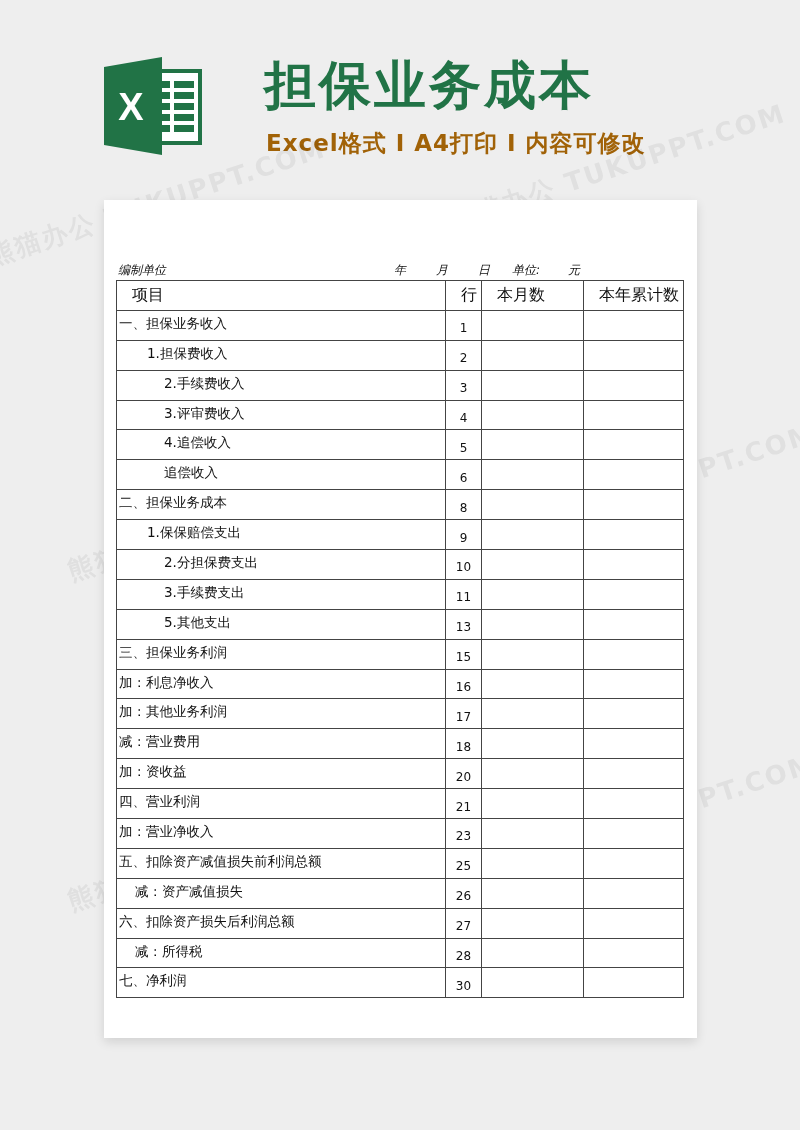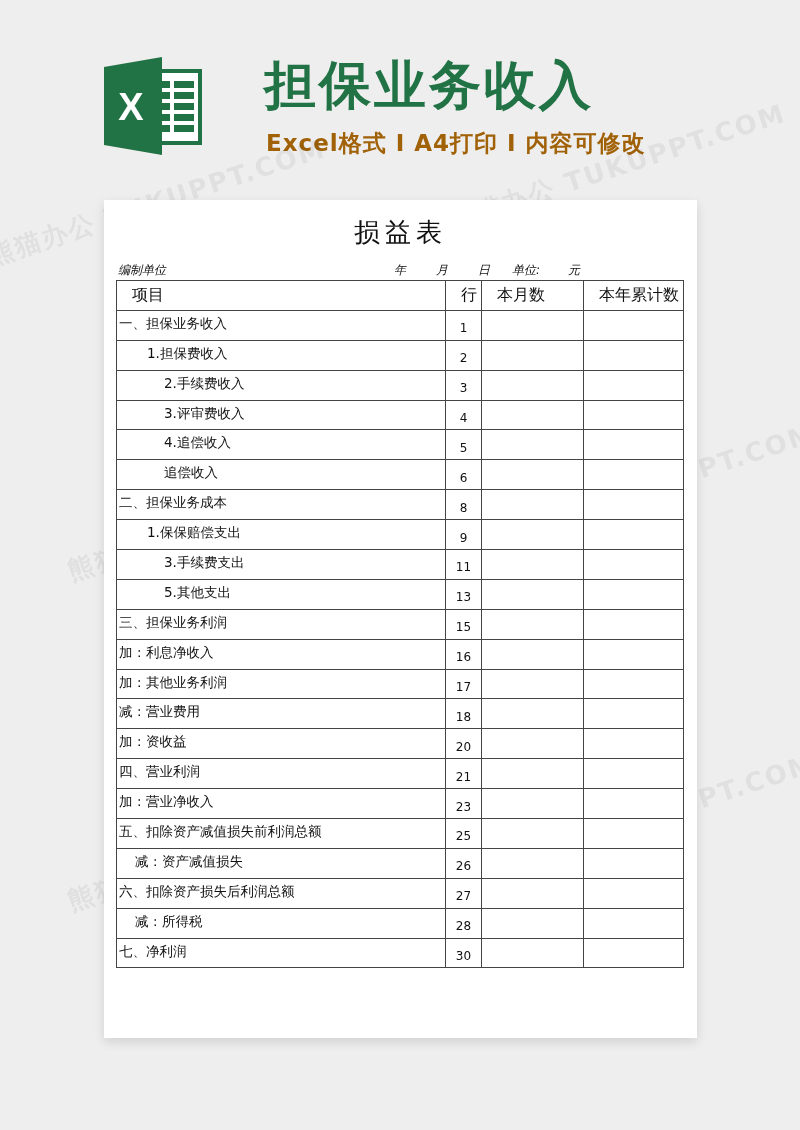--- a/index.html
+++ b/index.html
@@ -71,33 +71,32 @@
       <rect x="52" y="46" width="14" height="7"></rect>
         <rect x="70" y="46" width="20" height="7"></rect>
       <rect x="52" y="57" width="14" height="7"></rect>
         <rect x="70" y="57" width="20" height="7"></rect>
       <rect x="52" y="68" width="14" height="7"></rect>
         <rect x="70" y="68" width="20" height="7"></rect>
     </g>
     <polygon points="0,10 58,0 58,98 0,88" fill="#217346"></polygon>
     <text x="27" y="63" text-anchor="middle" font-size="38" font-weight="bold" fill="#ffffff" font-family="Liberation Sans, sans-serif">X</text>
   </svg>
-  <div class="banner-title">担保业务收入</div>
+  <div class="banner-title">担保业务成本</div>
   <div class="banner-subtitle">Excel格式 I A4打印 I 内容可修改</div>
 </div>
 
 <div class="watermark" style="left:-20px; top:185px;">熊猫办公 TUKUPPT.COM</div>
 <div class="watermark" style="left:440px; top:150px;">熊猫办公 TUKUPPT.COM</div>
 <div class="watermark" style="left:60px; top:500px;">熊猫办公 TUKUPPT.COM</div>
 <div class="watermark" style="left:470px; top:470px;">熊猫办公 TUKUPPT.COM</div>
 <div class="watermark" style="left:60px; top:830px;">熊猫办公 TUKUPPT.COM</div>
 <div class="watermark" style="left:470px; top:800px;">熊猫办公 TUKUPPT.COM</div>
 
 <div class="paper">
-  <div class="doc-title">损益表</div>
 
   <div class="meta-row">
     <span style="left:0;">编制单位</span>
     <span style="left:276px;">年</span>
     <span style="left:318px;">月</span>
     <span style="left:360px;">日</span>
     <span style="left:394px;">单位:</span>
     <span style="left:450px;">元</span>
   </div>
 
@@ -159,20 +158,26 @@
           <td class="num"></td>
           <td class="num"></td>
         </tr>
         <tr>
           <td class="item indent-1">1.保保赔偿支出</td>
           <td class="line">9</td>
           <td class="num"></td>
           <td class="num"></td>
         </tr>
         <tr>
+          <td class="item indent-2">2.分担保费支出</td>
+          <td class="line">10</td>
+          <td class="num"></td>
+          <td class="num"></td>
+        </tr>
+        <tr>
           <td class="item indent-2">3.手续费支出</td>
           <td class="line">11</td>
           <td class="num"></td>
           <td class="num"></td>
         </tr>
         <tr>
           <td class="item indent-2">5.其他支出</td>
           <td class="line">13</td>
           <td class="num"></td>
           <td class="num"></td>

